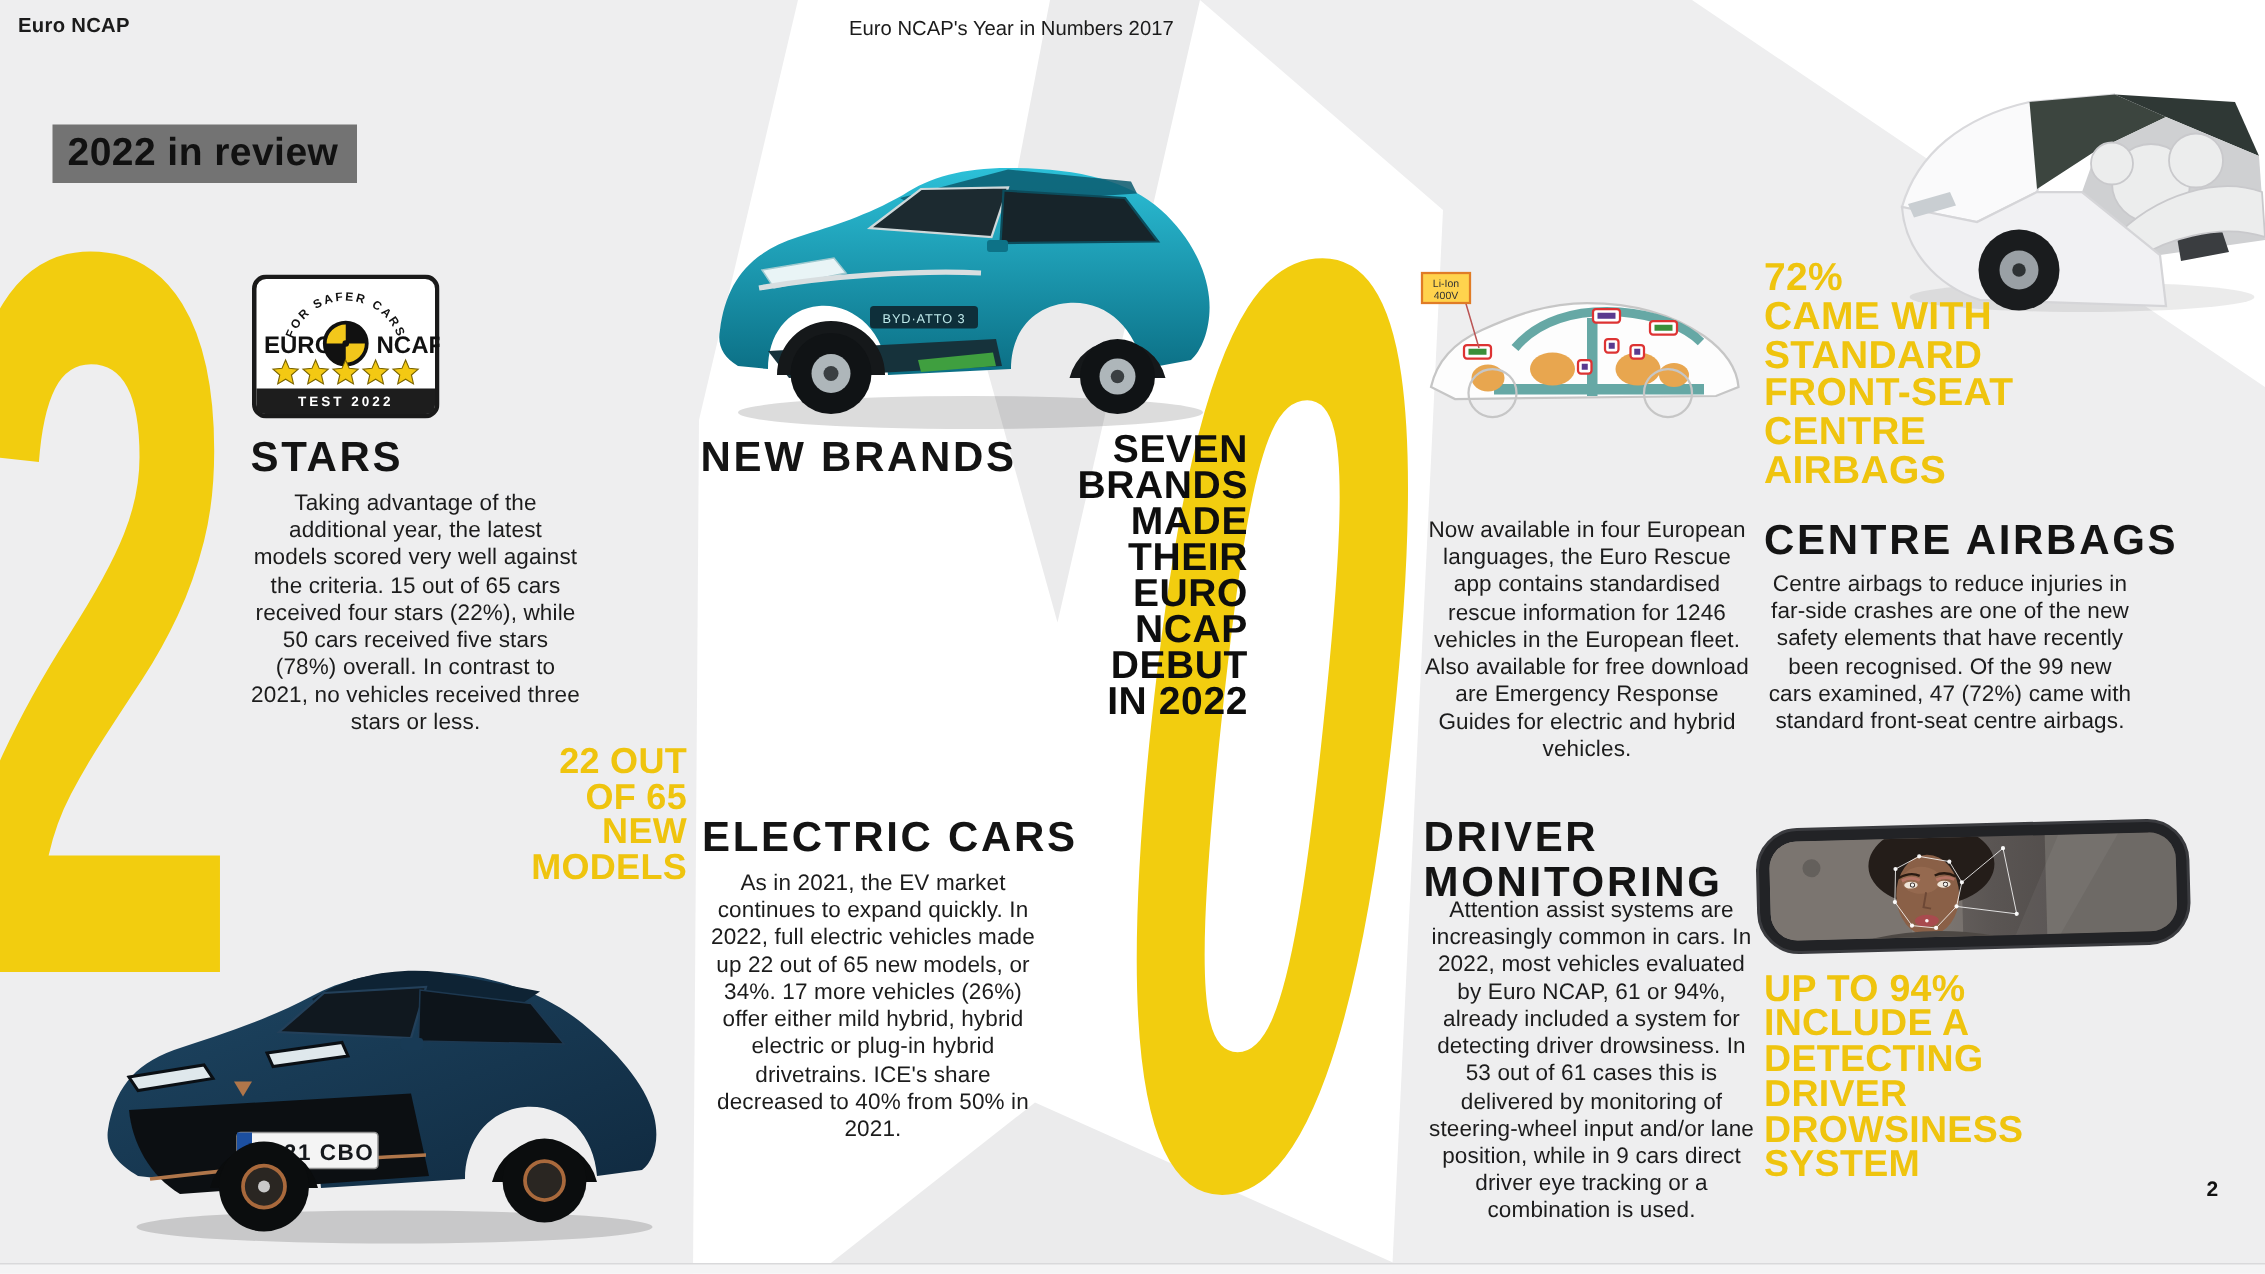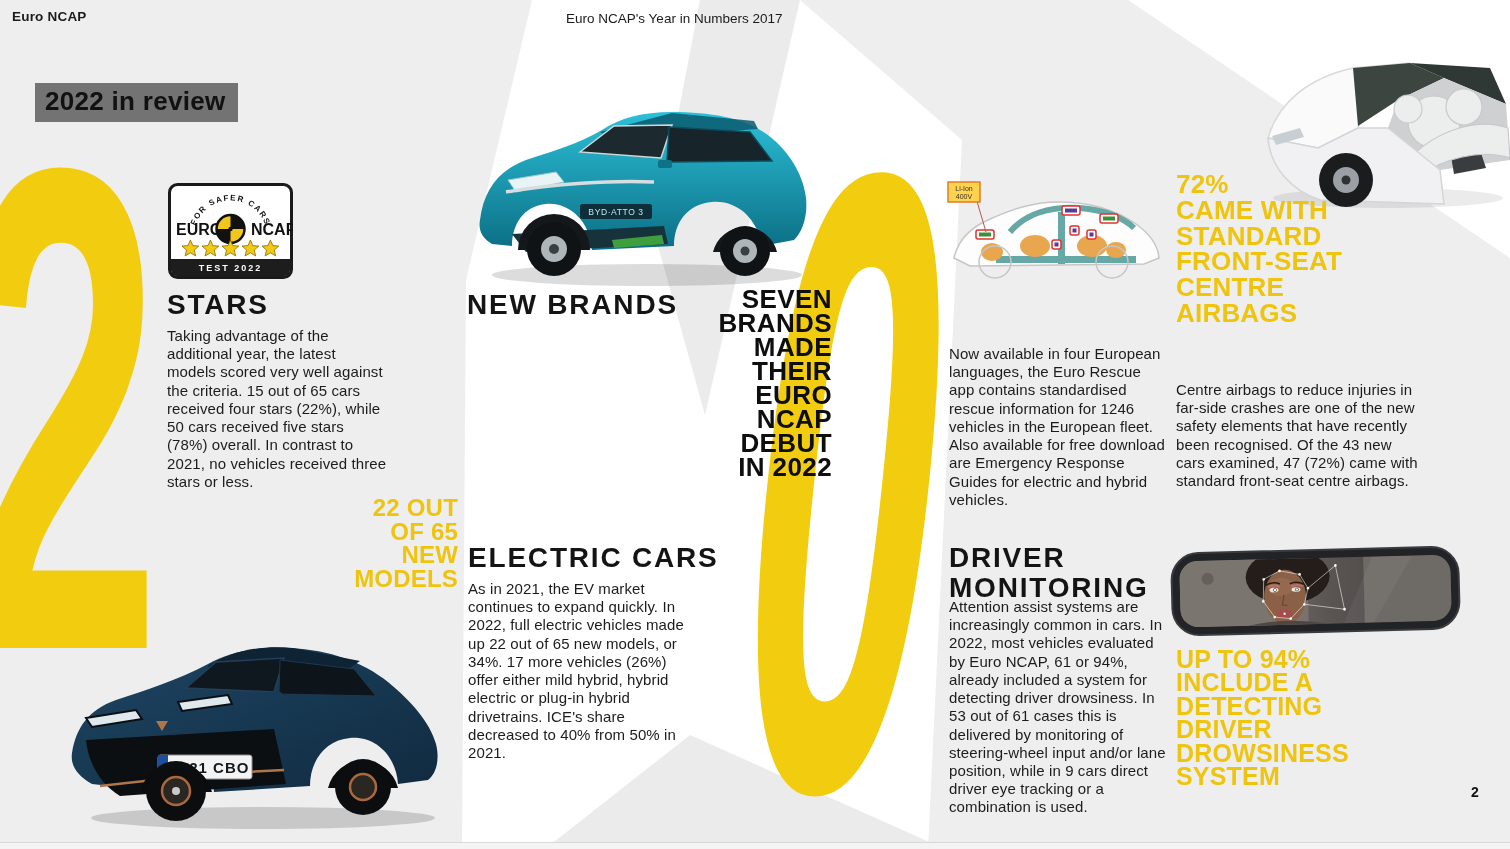--- a/index.html
+++ b/index.html
@@ -10,21 +10,21 @@
   }
   .abs{position:absolute;}
   svg{display:block;}
   .brand{left:12px;top:9px;font-size:13.5px;font-weight:bold;letter-spacing:.2px;}
   .doctitle{left:566px;top:11px;font-size:13.5px;}
   .titlebox{
     left:35px;top:83px;background:#737373;color:#111;
     font-size:26px;font-weight:bold;padding:3px 12px 5px 10px;letter-spacing:.3px;
   }
   .h2{font-size:28px;font-weight:bold;letter-spacing:1.8px;color:#141414;line-height:1.06;white-space:pre-line;}
-  .body{font-size:15px;line-height:1.215;letter-spacing:.1px;color:#1c1c1c;}
+  .body{font-size:15px;line-height:1.215;letter-spacing:.1px;color:#1c1c1c;text-align:center;}
   .callout{font-weight:bold;color:#EFC40E;white-space:pre-line;}
   .seven{
     left:630px;top:287px;width:202px;text-align:right;
     font-size:26px;line-height:24px;font-weight:bold;color:#0e0e0e;
     letter-spacing:.4px;white-space:pre-line;z-index:6;
   }
   .newmodels{left:320px;top:496px;width:138px;text-align:right;font-size:24px;line-height:23.5px;letter-spacing:.2px;}
   .airbags72{left:1176px;top:172px;width:240px;font-size:26px;line-height:25.8px;letter-spacing:.2px;}
   .drowsy94{left:1176px;top:648px;width:250px;font-size:25px;line-height:23.4px;letter-spacing:.2px;}
   .pagenum{left:1471px;top:784px;font-size:14px;font-weight:bold;color:#111;}.z3{z-index:3}.z4{z-index:4}.z5{z-index:5}
@@ -223,21 +223,22 @@
       <circle cx="88" cy="172" r="4.5" fill="#2e3234"></circle>
   </svg>
 
   <div class="abs callout airbags72 z5">72%
 CAME WITH
 STANDARD
 FRONT-SEAT
 CENTRE
 AIRBAGS</div>
 
-  <div class="abs body z5" style="left:1176px;top:381px;width:248px">Centre airbags to reduce injuries in far-side crashes are one of the new safety elements that have recently been recognised. Of the 43 new cars examined, 47 (72%) came with standard front-seat centre airbags.</div>
+  <div class="abs h2 z5" style="left:1176px;top:345px">CENTRE AIRBAGS</div>
+  <div class="abs body z5" style="left:1176px;top:381px;width:248px">Centre airbags to reduce injuries in far-side crashes are one of the new safety elements that have recently been recognised. Of the 99 new cars examined, 47 (72%) came with standard front-seat centre airbags.</div>
 
   <svg class="abs z3" style="left:1168px;top:536px" width="295" height="112" viewBox="0 0 295 112">
     <defs>
       <linearGradient id="mirg" x1="0" y1="0" x2="1" y2="0">
         <stop offset="0" stop-color="#8c8680"></stop>
           <stop offset="0.55" stop-color="#5a5553"></stop>
           <stop offset="1" stop-color="#45413f"></stop>
       </linearGradient>
       <clipPath id="mirclip">
           <rect x="12" y="22" width="271" height="66" rx="18"></rect>

